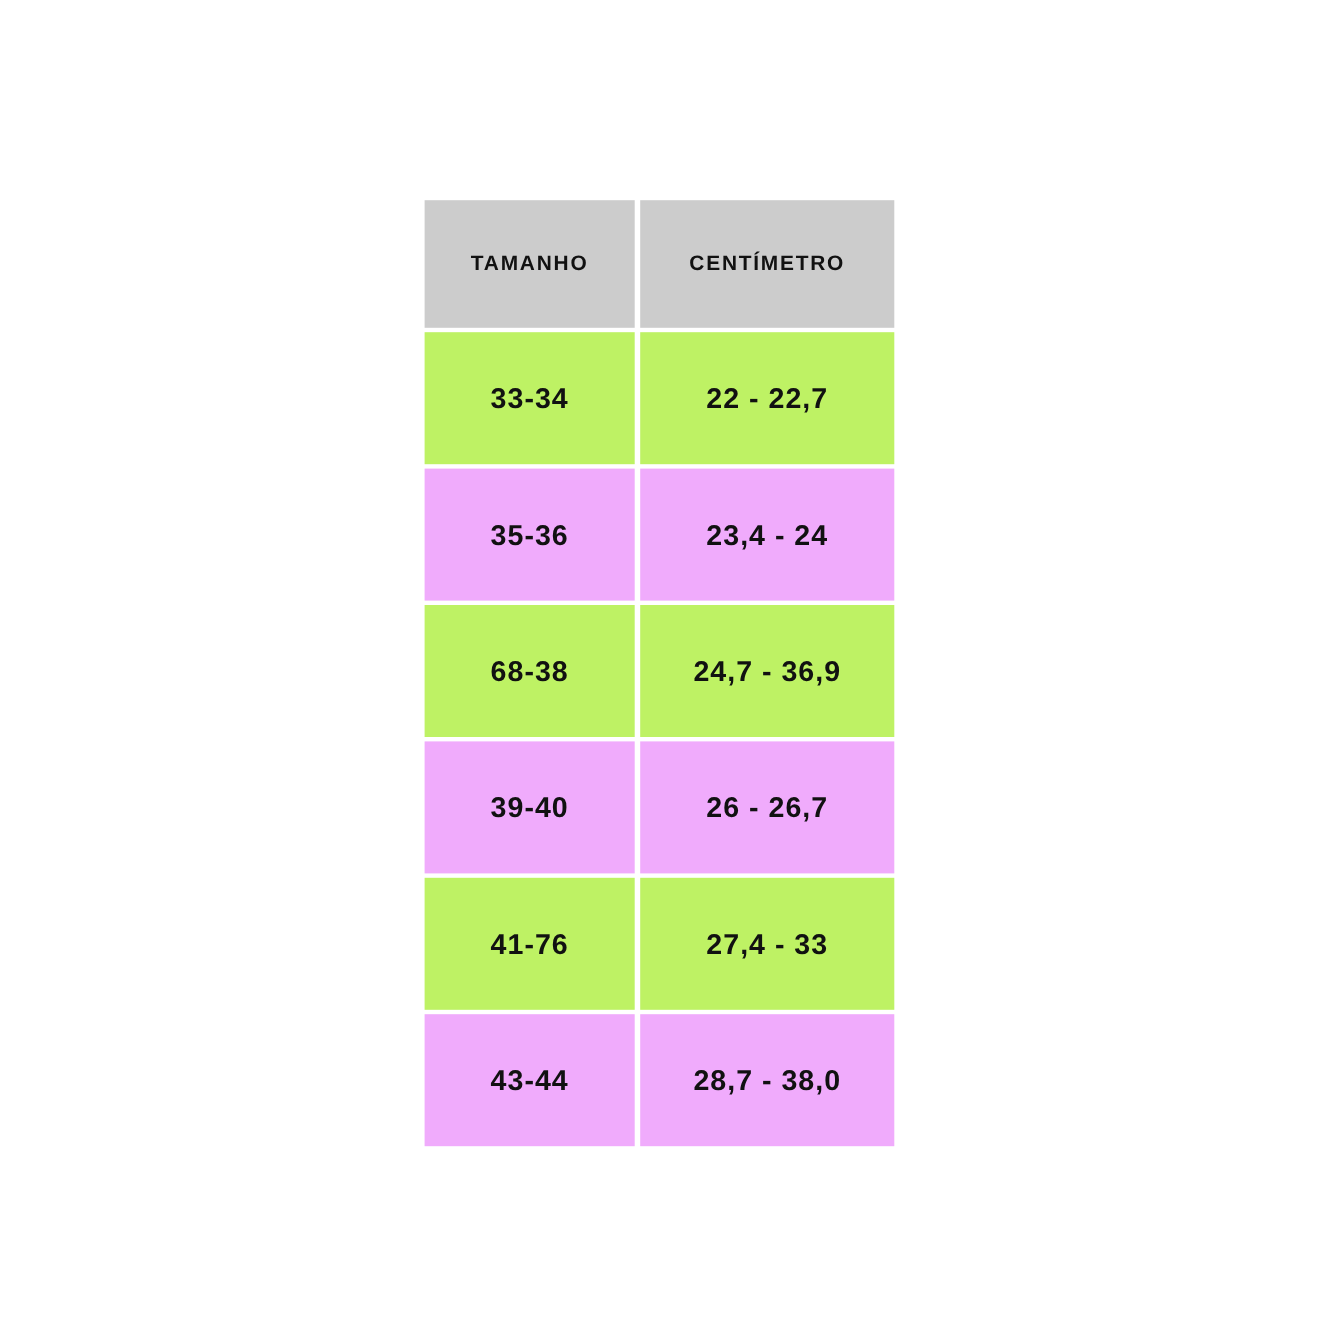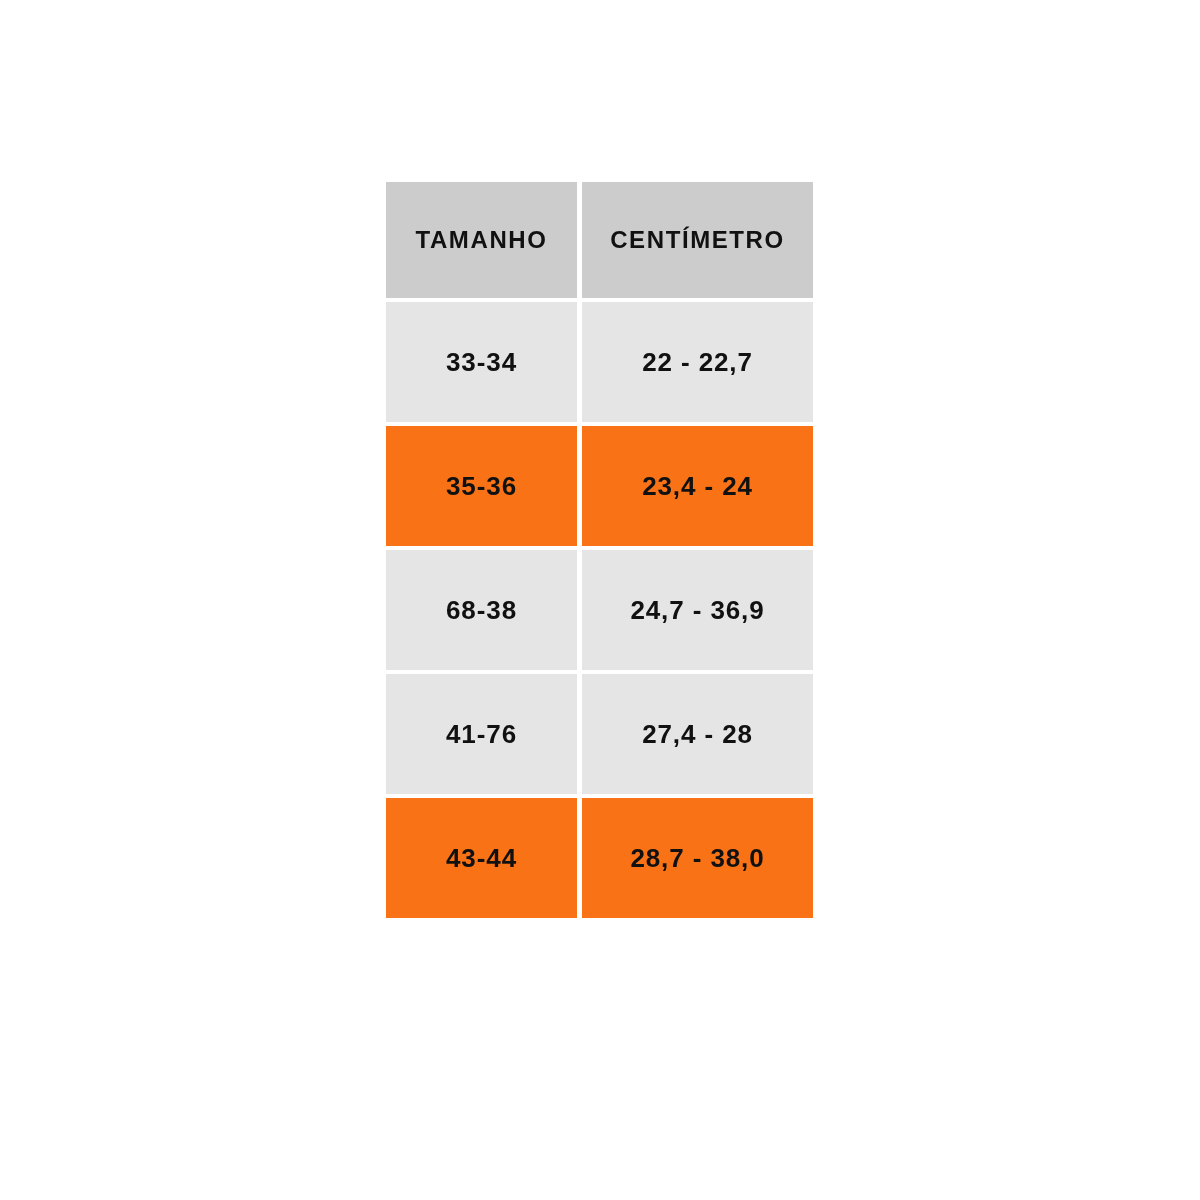--- a/index.html
+++ b/index.html
@@ -40,32 +40,32 @@
     text-align: center;
     vertical-align: middle;
     color: #111111;
     font-weight: bold;
     white-space: nowrap;
   }
 
   .size-table thead th {
     height: 116px;
     background: #CCCCCC;
-    font-size: 24px;
+    font-size: 19px;
     letter-spacing: 1.6px;
   }
 
   .size-table tbody td {
     height: 120px;
     font-size: 26px;
     letter-spacing: 0.9px;
   }
 
-  tr.row-light td { background: #e5e5e5; }
-  tr.row-dark  td { background: #f97316; }
+  tr.row-light td { background: #bef264; }
+  tr.row-dark  td { background: #f0abfc; }
 </style>
 </head>
 <body>
 
 <div id="size-chart-wrapper">
   <table class="size-table">
     <colgroup>
       <col class="col-size">
       <col class="col-cm">
     </colgroup>
@@ -81,23 +81,27 @@
         <td>22 - 22,7</td>
       </tr>
       <tr class="row-dark">
         <td>35-36</td>
         <td>23,4 - 24</td>
       </tr>
       <tr class="row-light">
         <td>68-38</td>
         <td>24,7 - 36,9</td>
       </tr>
+      <tr class="row-dark">
+        <td>39-40</td>
+        <td>26 - 26,7</td>
+      </tr>
       <tr class="row-light">
         <td>41-76</td>
-        <td>27,4 - 28</td>
+        <td>27,4 - 33</td>
       </tr>
       <tr class="row-dark">
         <td>43-44</td>
         <td>28,7 - 38,0</td>
       </tr>
     </tbody>
   </table>
 </div>
 
 </body></html>

